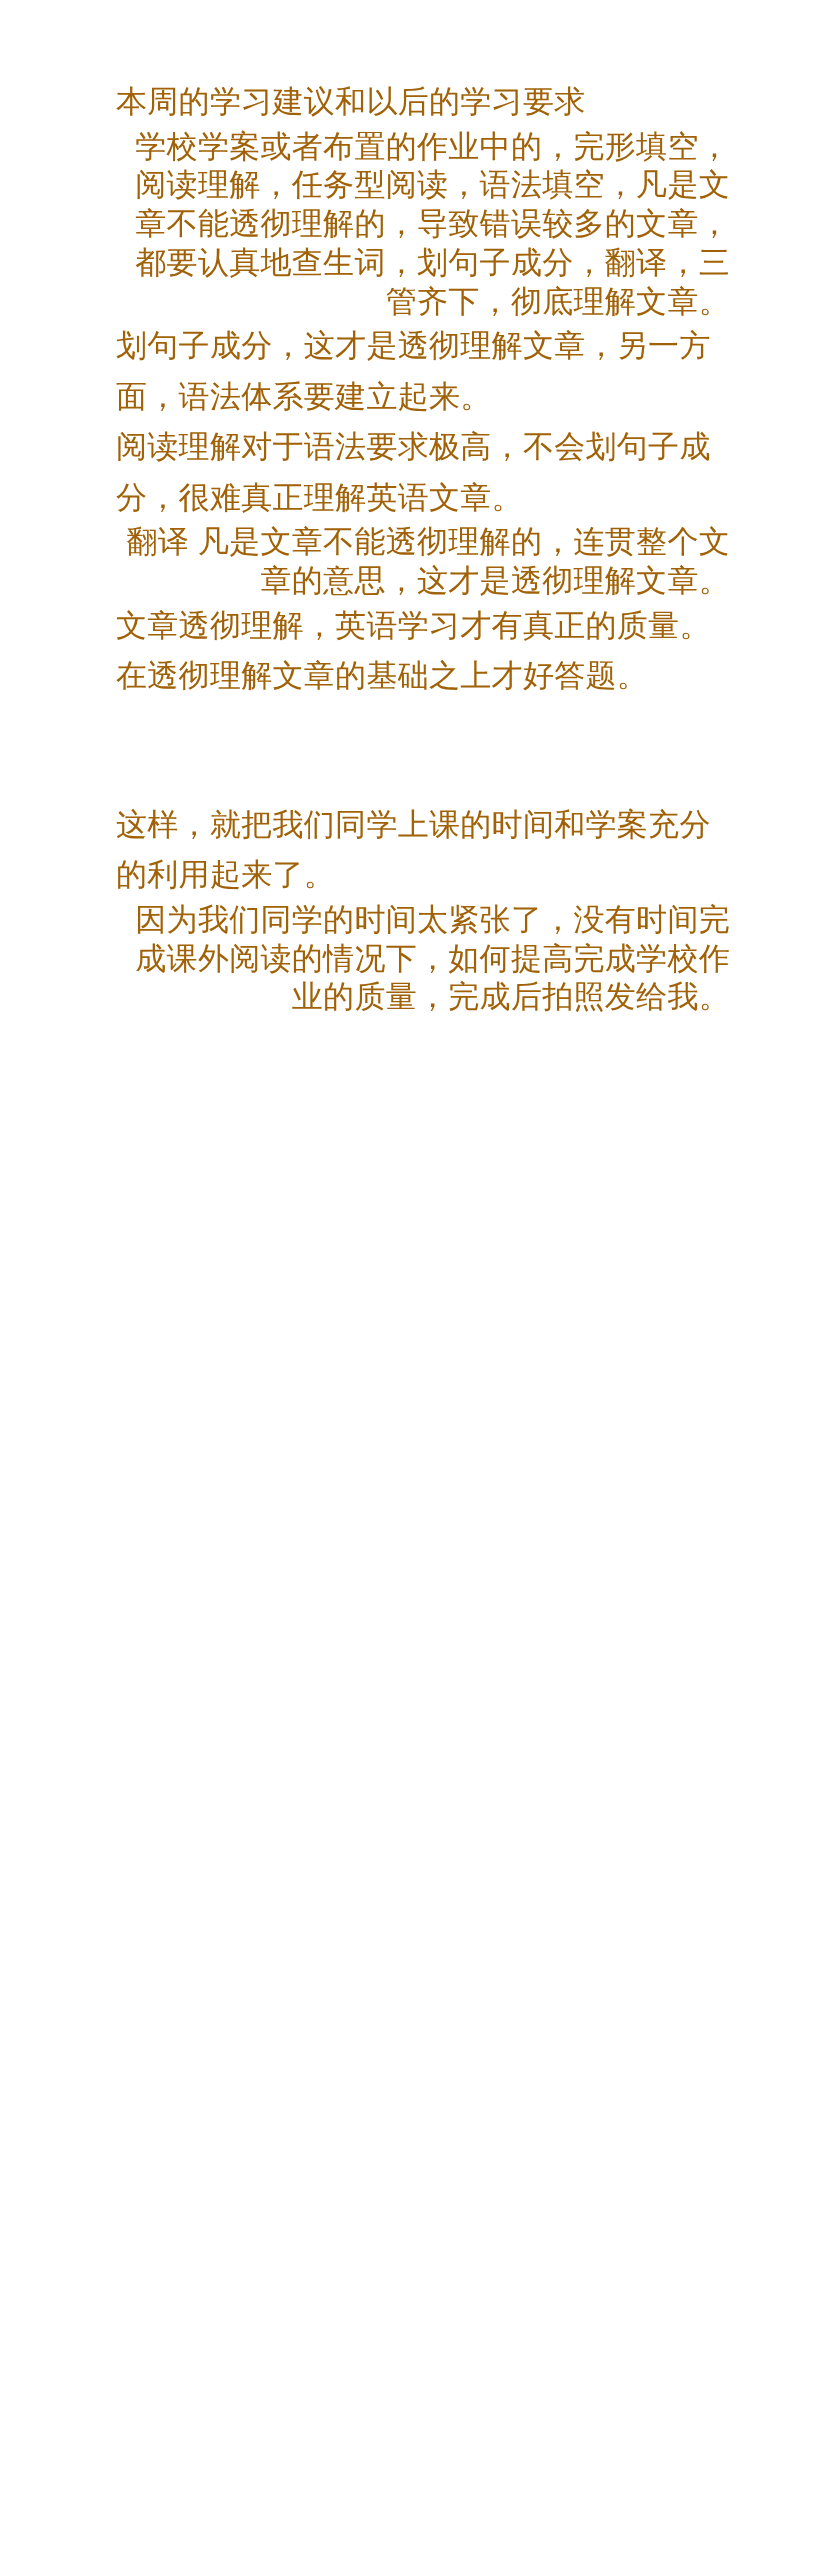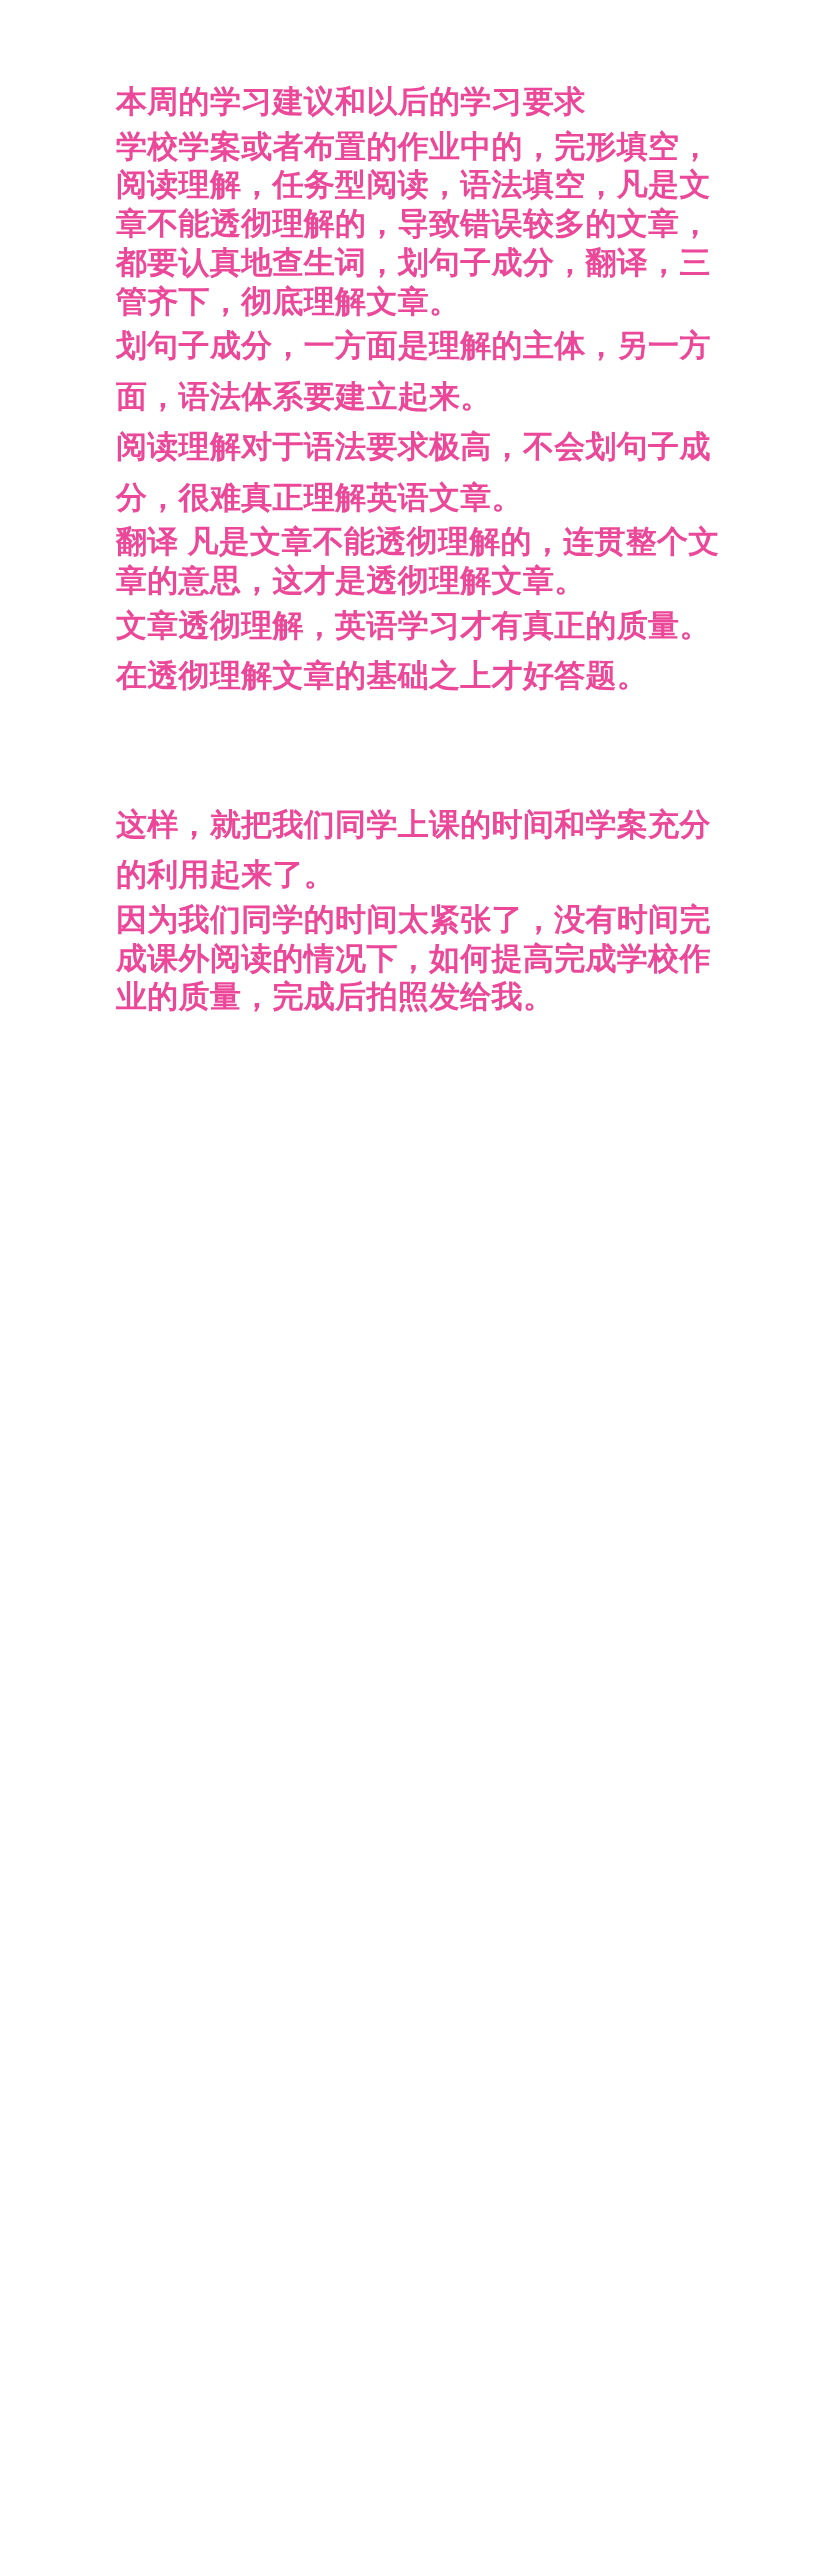--- a/index.html
+++ b/index.html
@@ -15,50 +15,51 @@
   }
   .page {
     position: relative;
     width: 841px;
     height: 2643px;
     background: #ffffff;
     box-sizing: border-box;
     padding: 77px 111px 0 116px;
   }
   .doc-body {
-    color: #ec4899;
-    font-weight: bold;
+    color: #a16207;
+    font-weight: normal;
     font-size: 31px;
     line-height: 1.63;
     letter-spacing: 0.3px;
   }
   .para {
     margin: 0 0 0 0;
   }
   
   .para.tight {
     line-height: 1.25;
+    text-align: right;
   }
   .spacer-block {
     height: 98px;
   }
 </style>
 </head>
 <body>
 
 <div class="page">
   <div class="doc-body">
 
     <p class="para">本周的学习建议和以后的学习要求</p>
 
 
     <p class="para tight">学校学案或者布置的作业中的，完形填空，阅读理解，任务型阅读，语法填空，凡是文章不能透彻理解的，导致错误较多的文章，都要认真地查生词，划句子成分，翻译，三管齐下，彻底理解文章。</p>
 
 
-    <p class="para">划句子成分，一方面是理解的主体，另一方面，语法体系要建立起来。</p>
+    <p class="para">划句子成分，这才是透彻理解文章，另一方面，语法体系要建立起来。</p>
 
     <p class="para">阅读理解对于语法要求极高，不会划句子成分，很难真正理解英语文章。</p>
 
     <p class="para tight">翻译  凡是文章不能透彻理解的，连贯整个文章的意思，这才是透彻理解文章。</p>
 
     <p class="para">文章透彻理解，英语学习才有真正的质量。</p>
 
     <p class="para">在透彻理解文章的基础之上才好答题。</p>
 
     <div class="spacer-block"></div>

